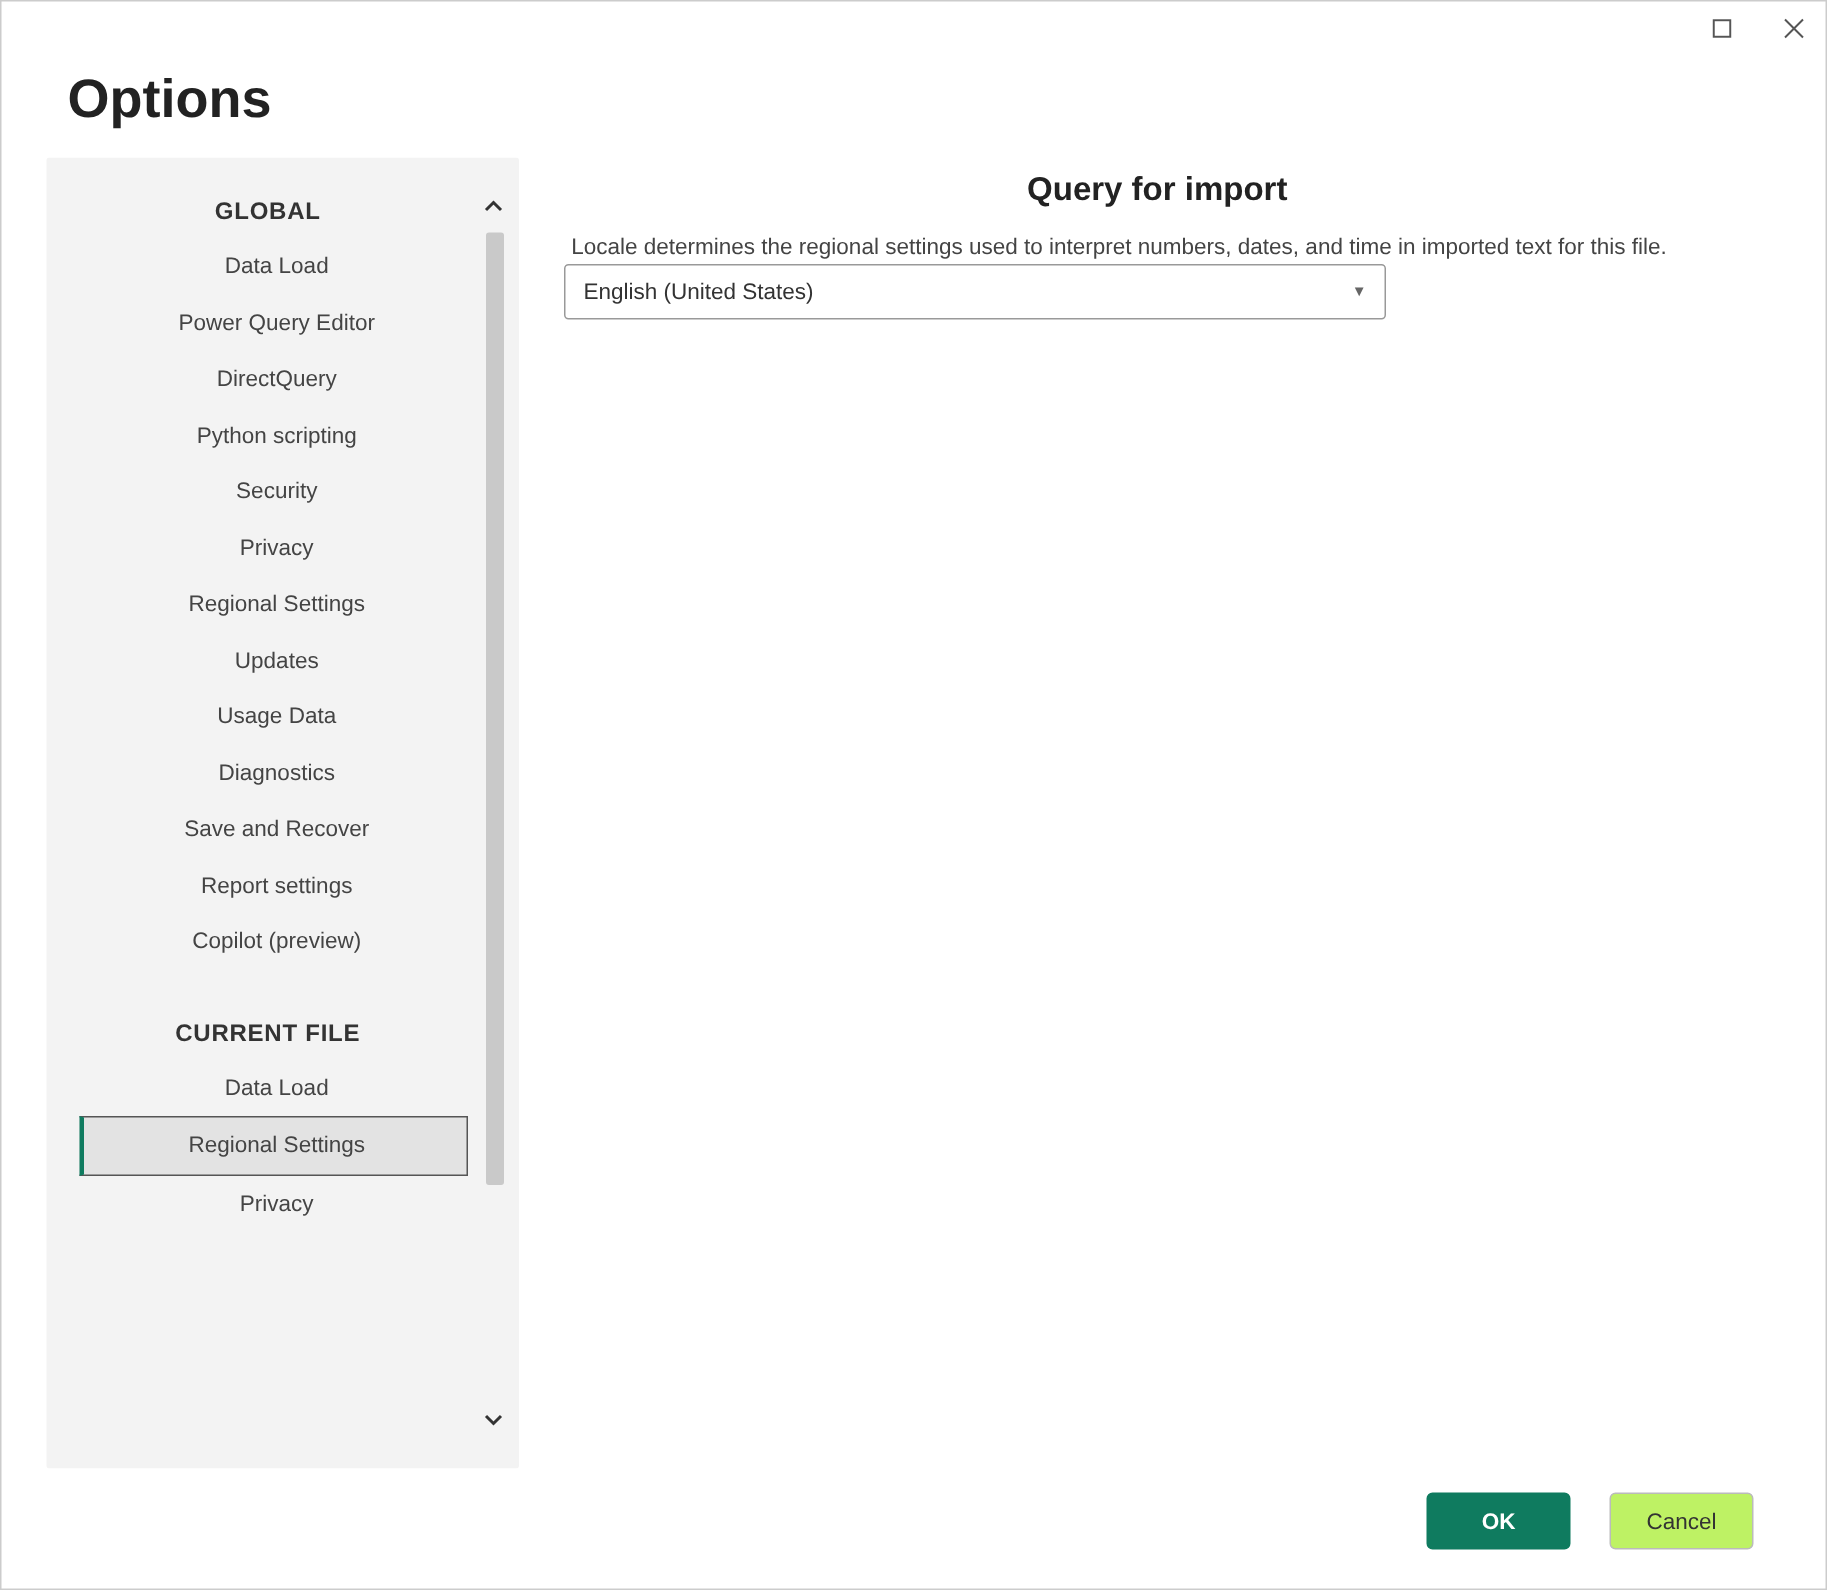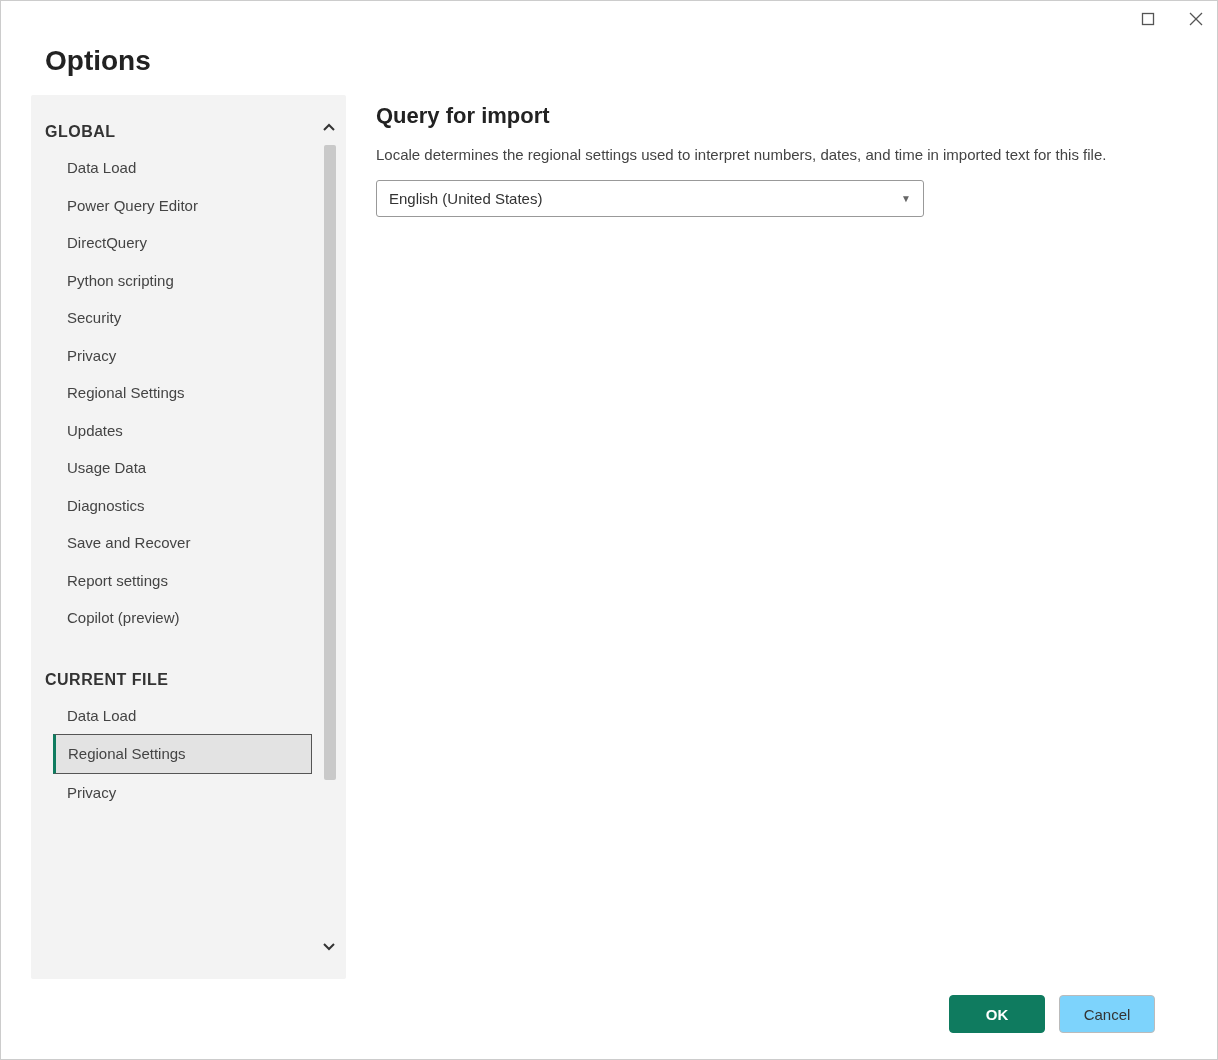--- a/index.html
+++ b/index.html
@@ -47,30 +47,31 @@
       width: 14px;
       height: 14px;
       stroke: #555;
       fill: none;
       stroke-width: 1.3;
     }
     .header {
       padding: 8px 44px 18px 44px;
     }
     .header h1 {
-      font-size: 28px;
+      font-size: 36px;
       font-weight: 600;
       color: #222;
     }
     .body {
       display: flex;
       flex: 1;
       padding: 0 30px 0 30px;
       overflow: hidden;
       gap: 30px;
+      text-align: center;
     }
     .sidebar {
       width: 315px;
       background: #f3f3f3;
       position: relative;
       display: flex;
       flex-direction: column;
       border-radius: 2px;
     }
     .scroll-arrow {
@@ -148,21 +149,20 @@
     .content h2 {
       font-size: 22px;
       font-weight: 600;
       color: #222;
       margin-bottom: 14px;
     }
     .content p {
       font-size: 15px;
       color: #444;
       line-height: 1.55;
-      margin-bottom: 14px;
       max-width: 740px;
     }
     .dropdown {
       width: 548px;
       height: 37px;
       border: 1px solid #999;
       border-radius: 3px;
       display: flex;
       align-items: center;
       justify-content: space-between;
@@ -175,41 +175,41 @@
       color: #333;
     }
     .dropdown-arrow {
       color: #666;
       font-size: 10px;
     }
     .footer {
       display: flex;
       justify-content: flex-end;
       align-items: center;
-      gap: 14px;
-      padding: 16px 62px 26px 0;
+      gap: 26px;
+      padding: 16px 48px 26px 0;
     }
     .btn {
       min-width: 96px;
       height: 38px;
       font-size: 15px;
       border-radius: 4px;
       cursor: pointer;
       display: flex;
       align-items: center;
       justify-content: center;
     }
     .btn-primary {
       background: #0f7b5f;
       color: #ffffff;
       border: 1px solid #0f7b5f;
       font-weight: 600;
     }
     .btn-secondary {
-      background: #7dd3fc;
+      background: #bef264;
       color: #333;
       border: 1px solid #bbb;
     }
   </style>
 </head>
 <body>
 
 <div class="dialog">
 
   <div class="titlebar">

